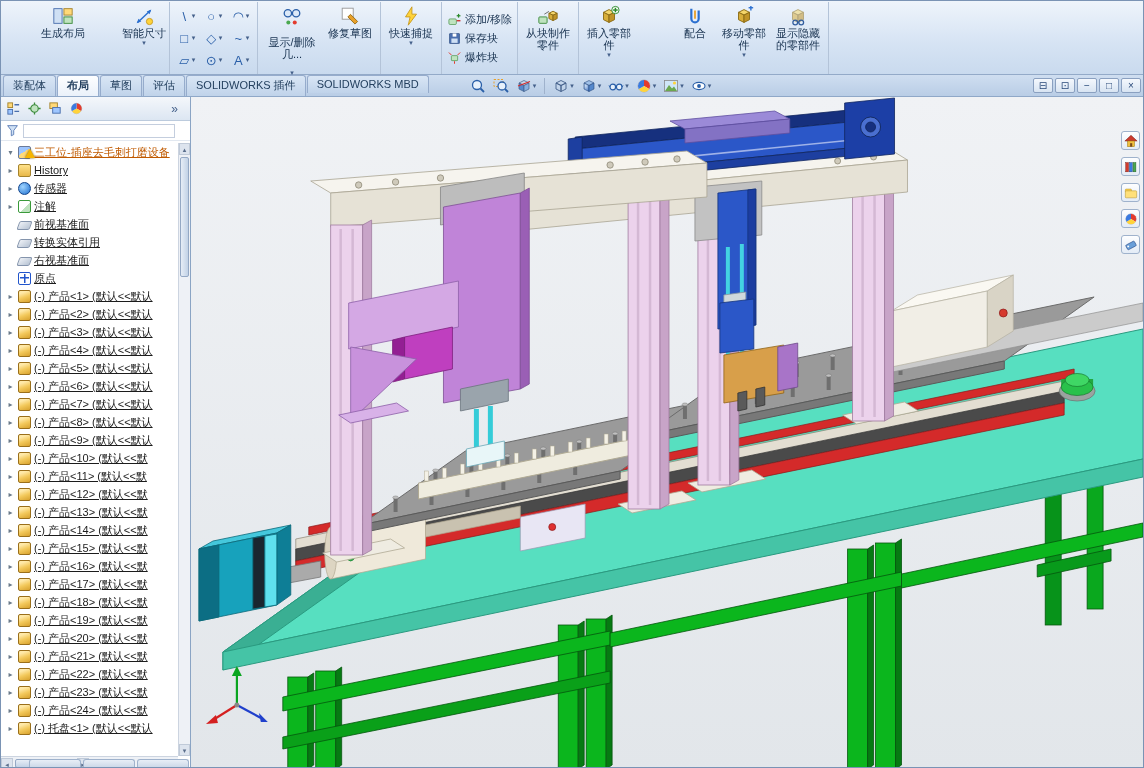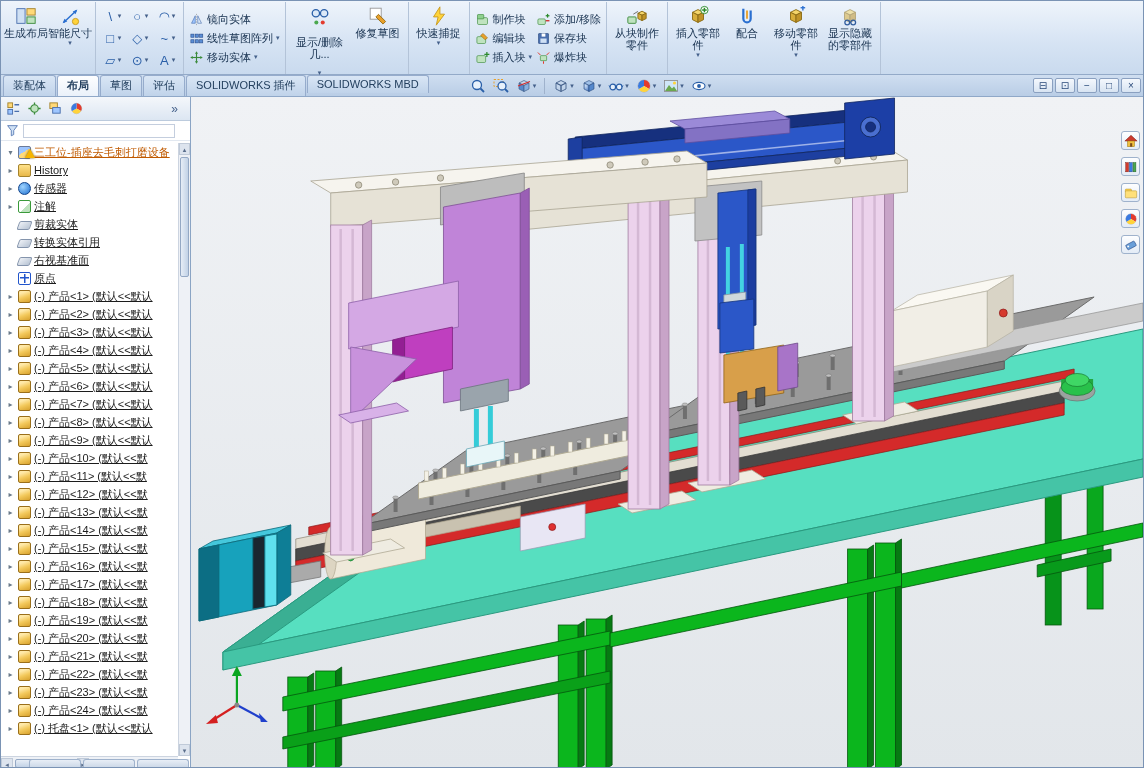--- a/index.html
+++ b/index.html
@@ -4,21 +4,21 @@
 <style>
   html,body{margin:0;padding:0;background:#888;}
   *{box-sizing:border-box;font-family:"Liberation Sans","DejaVu Sans",sans-serif;}
   .app{position:relative;width:1144px;height:768px;background:#dce6f4;overflow:hidden;border:1px solid #7a93b4;}
 
   
   .ribbon{height:74px;display:flex;align-items:stretch;background:linear-gradient(#eef4fb,#d7e4f4 55%,#c9daee);border-bottom:1px solid #93aac8;padding:1px 0;}
   .rgroup{display:flex;align-items:flex-start;padding:1px 3px;border-right:1px solid #b3c3d8;height:72px;}
   .rbtn{cursor:default;color:#17314f;}
   .rbtn.lg{display:flex;flex-direction:column;align-items:center;width:54px;padding:2px 0;font-size:11px;line-height:12px;text-align:center;border-radius:2px;}
-  .rbtn.lg.narrow{width:44px;}
+  .rbtn.lg.narrow{width:44px;margin-left:37px;}
   .rbtn.lg.wide{width:62px;gap:9px;}
   .rbtn.sm{display:flex;align-items:center;height:19px;font-size:11px;gap:3px;padding:0 2px;white-space:nowrap;}
   .rstack{display:flex;flex-direction:column;justify-content:center;height:70px;}
   .bicon{width:22px;height:22px;flex:none;}
   .sicon{width:15px;height:15px;flex:none;}
   .dd{font-size:7px;color:#44608a;line-height:8px;}
   .sketchgrid{display:grid;grid-template-columns:repeat(3,27px);grid-auto-rows:22px;align-content:center;height:70px;}
   .skcell{display:flex;align-items:center;justify-content:center;gap:1px;font-size:13px;color:#2a5fa8;}
   .skcell .g{min-width:13px;text-align:center;}
 
@@ -276,44 +276,20 @@
           </div>
 
           <div class="skcell">
             <span class="g">A</span>
             <span class="dd">▾</span>
           </div>
         </div>
     </div>
 
 
-    <div class="rgroup">
-      <div class="rstack">
-        <div class="rbtn sm">
-          <svg class="sicon" viewBox="0 0 24 24">
-              <use href="#i-mirror"></use>
-            </svg>
-          <span>镜向实体</span>
-        </div>
-        <div class="rbtn sm">
-          <svg class="sicon" viewBox="0 0 24 24">
-              <use href="#i-pattern"></use>
-            </svg>
-          <span>线性草图阵列</span>
-          <span class="dd">▾</span>
-        </div>
-        <div class="rbtn sm">
-          <svg class="sicon" viewBox="0 0 24 24">
-              <use href="#i-move"></use>
-            </svg>
-          <span>移动实体</span>
-          <span class="dd">▾</span>
-        </div>
-      </div>
-    </div>
 
     <div class="rgroup">
       <div class="rbtn lg wide">
         <svg class="bicon" viewBox="0 0 24 24">
             <use href="#i-relations"></use>
           </svg>
         <span>显示/删除几...</span>
         <span class="dd">▾</span>
       </div>
       <div class="rbtn lg">
@@ -328,41 +304,20 @@
       <div class="rbtn lg">
         <svg class="bicon" viewBox="0 0 24 24">
             <use href="#i-snap"></use>
           </svg>
         <span>快速捕捉</span>
         <span class="dd">▾</span>
       </div>
     </div>
 
     <div class="rgroup">
-      <div class="rstack">
-        <div class="rbtn sm">
-          <svg class="sicon" viewBox="0 0 24 24">
-              <use href="#i-block"></use>
-            </svg>
-          <span>制作块</span>
-        </div>
-        <div class="rbtn sm">
-          <svg class="sicon" viewBox="0 0 24 24">
-              <use href="#i-editblock"></use>
-            </svg>
-          <span>编辑块</span>
-        </div>
-        <div class="rbtn sm">
-          <svg class="sicon" viewBox="0 0 24 24">
-              <use href="#i-insertblock"></use>
-            </svg>
-          <span>插入块</span>
-          <span class="dd">▾</span>
-        </div>
-      </div>
       <div class="rstack">
         <div class="rbtn sm">
           <svg class="sicon" viewBox="0 0 24 24">
               <use href="#i-addremove"></use>
             </svg>
           <span>添加/移除</span>
         </div>
         <div class="rbtn sm">
           <svg class="sicon" viewBox="0 0 24 24">
               <use href="#i-saveblock"></use>
@@ -585,21 +540,21 @@
 
           <div class="titem">
             <span class="arrow">▸</span>
             <span class="ti ann"></span>
             <span class="tlabel">注解</span>
           </div>
 
           <div class="titem">
             <span class="arrow" style="visibility: hidden;">▸</span>
             <span class="ti plane"></span>
-            <span class="tlabel">剪裁实体</span>
+            <span class="tlabel">前视基准面</span>
           </div>
 
           <div class="titem">
             <span class="arrow" style="visibility: hidden;">▸</span>
             <span class="ti plane"></span>
             <span class="tlabel">转换实体引用</span>
           </div>
 
           <div class="titem">
             <span class="arrow" style="visibility: hidden;">▸</span>

